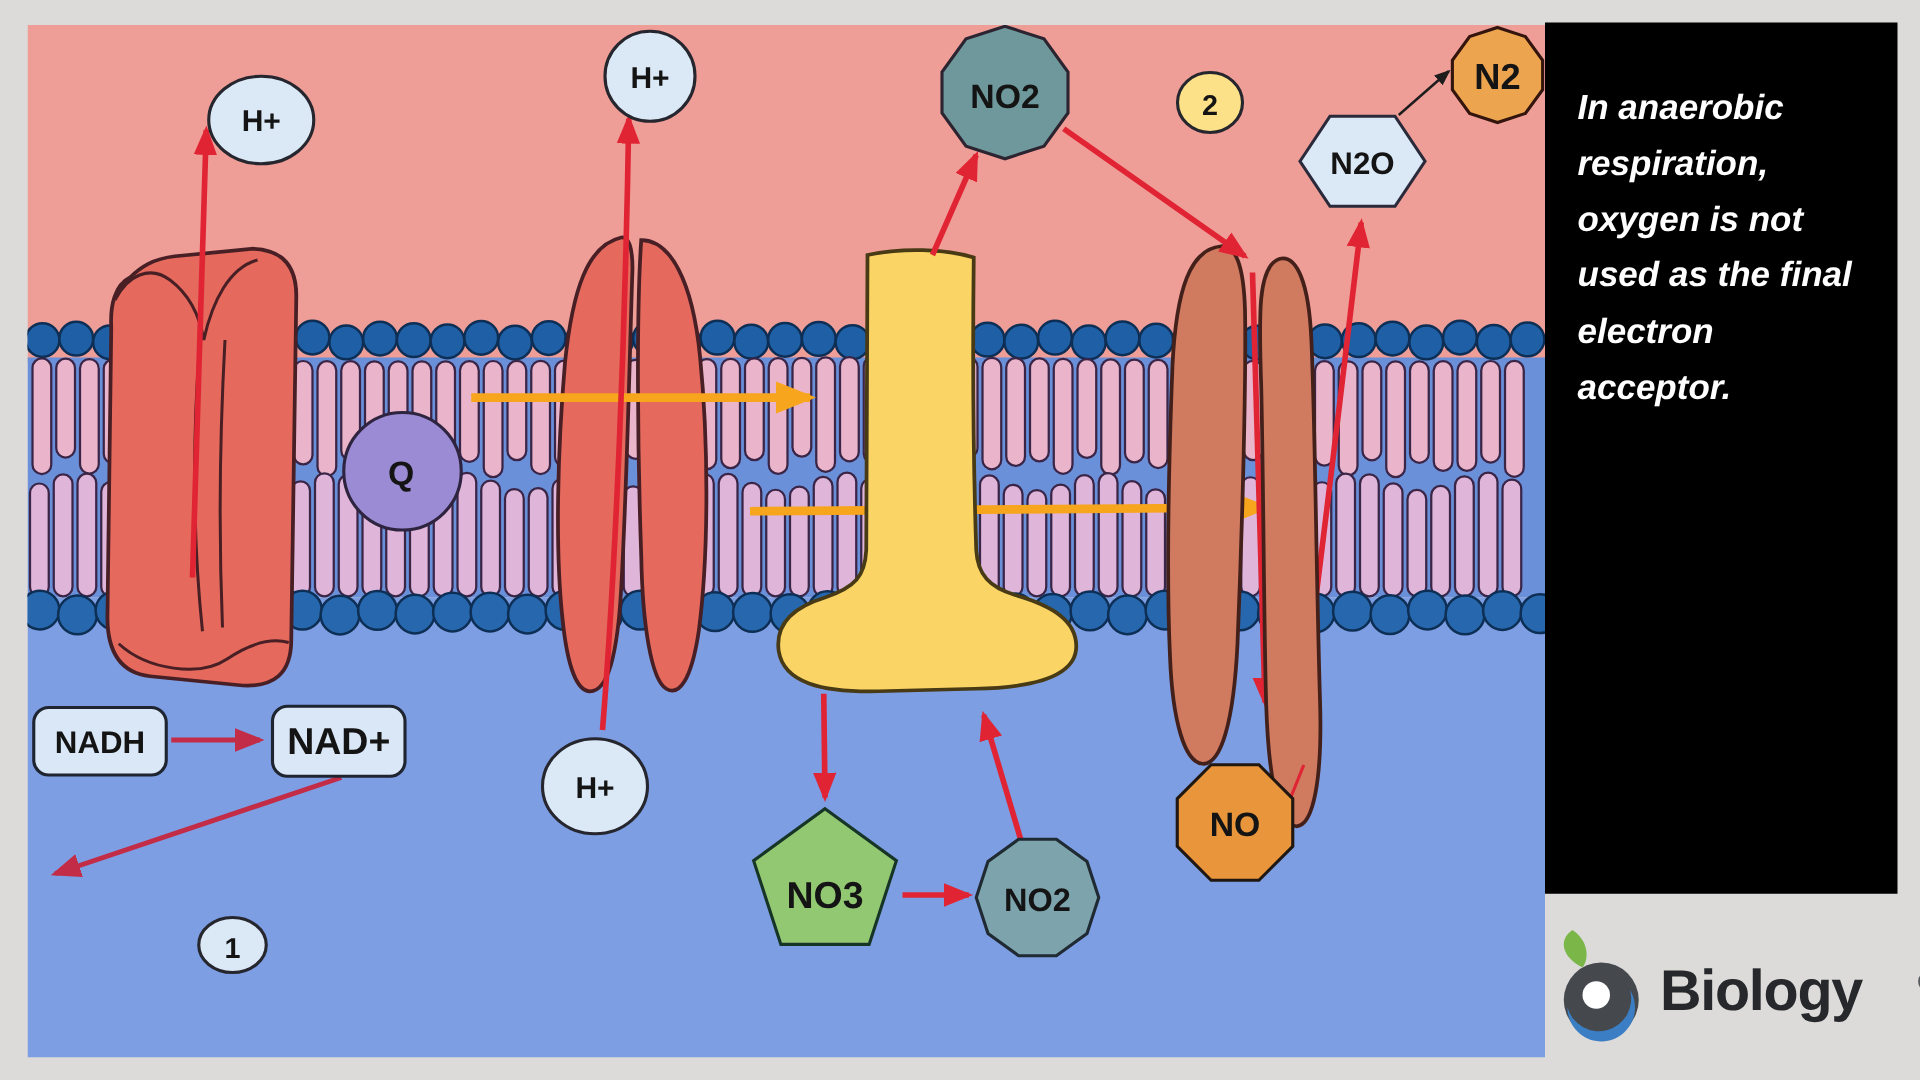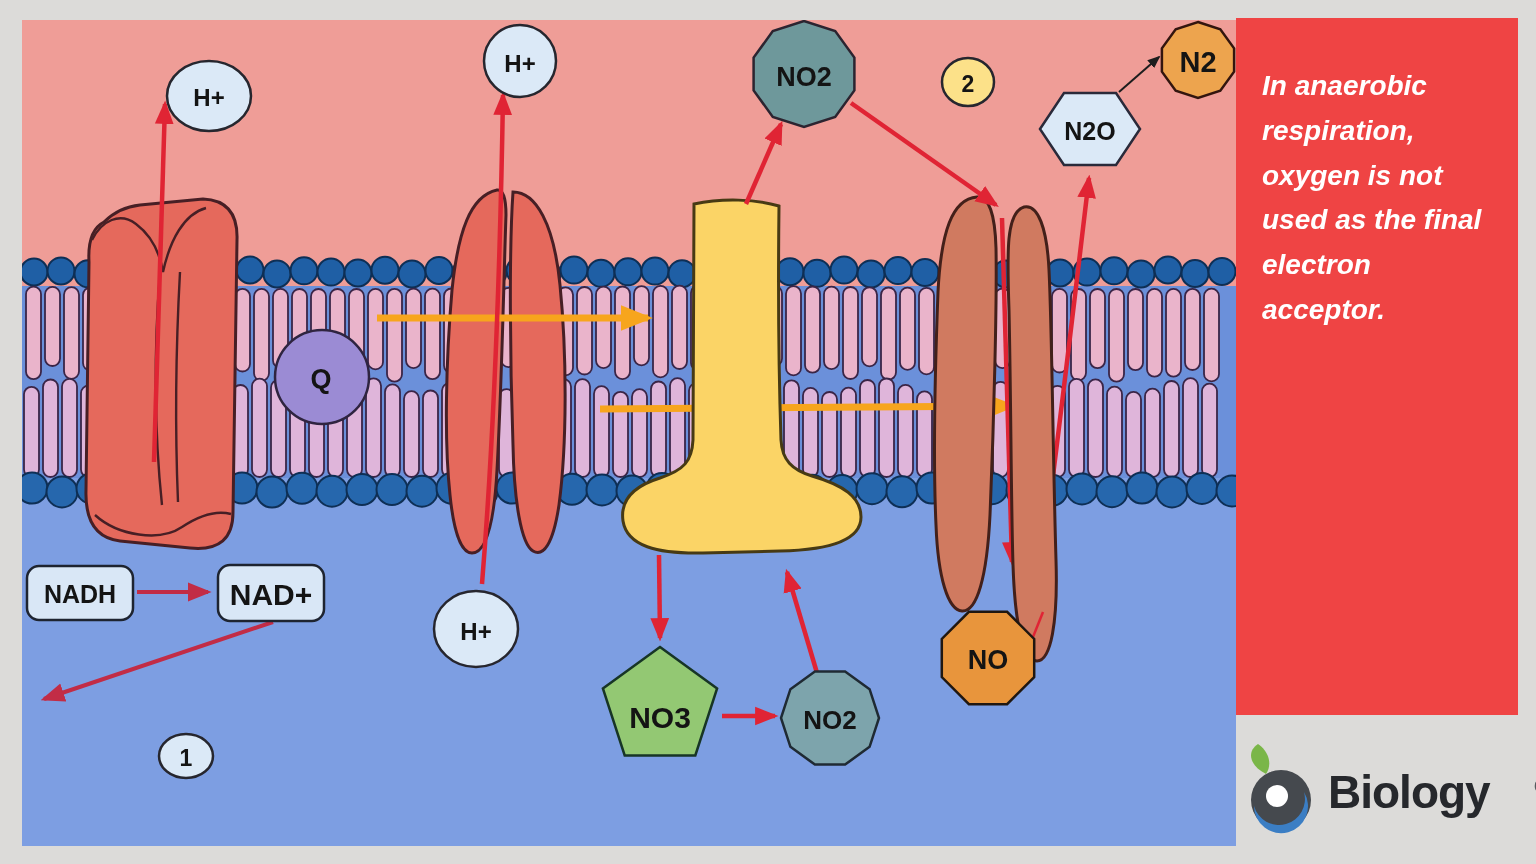--- a/index.html
+++ b/index.html
@@ -26,21 +26,21 @@
   .p-brown{fill:#d07a60;stroke:#43201a;stroke-width:3;}
   .p-yellow{fill:#fbd466;stroke:#473a14;stroke-width:3;}
 
   
   .mol-light{fill:#dbe9f7;stroke:#26262e;stroke-width:2.5;}
   .mol-box{fill:#d9e7f6;stroke:#1e2430;stroke-width:2.5;}
   .lbl{fill:#141414;font-weight:bold;text-anchor:middle;dominant-baseline:central;
        font-family:"Liberation Sans", sans-serif;}
 
   
-  .sidebar{position:absolute;left:1236px;top:18px;width:282px;height:697px;background:#ef4444;
+  .sidebar{position:absolute;left:1236px;top:18px;width:282px;height:697px;background:#000000;
            box-sizing:border-box;padding:46px 18px 0 26px;color:#ffffff;
            font-style:italic;font-weight:bold;font-size:28px;line-height:1.6;}
   .sidebar p{margin:0;}
 
   
   .logo{position:absolute;left:1244px;top:732px;width:292px;height:120px;
         display:flex;align-items:center;gap:12px;}
   .logo-text{display:flex;flex-direction:row;gap:40px;}
   .logo-brand{font-size:46px;font-weight:800;color:#26282c;letter-spacing:-1px;line-height:1;}
   .logo-sub{font-size:20px;color:#565a5e;letter-spacing:9px;margin-top:6px;margin-left:4px;}

